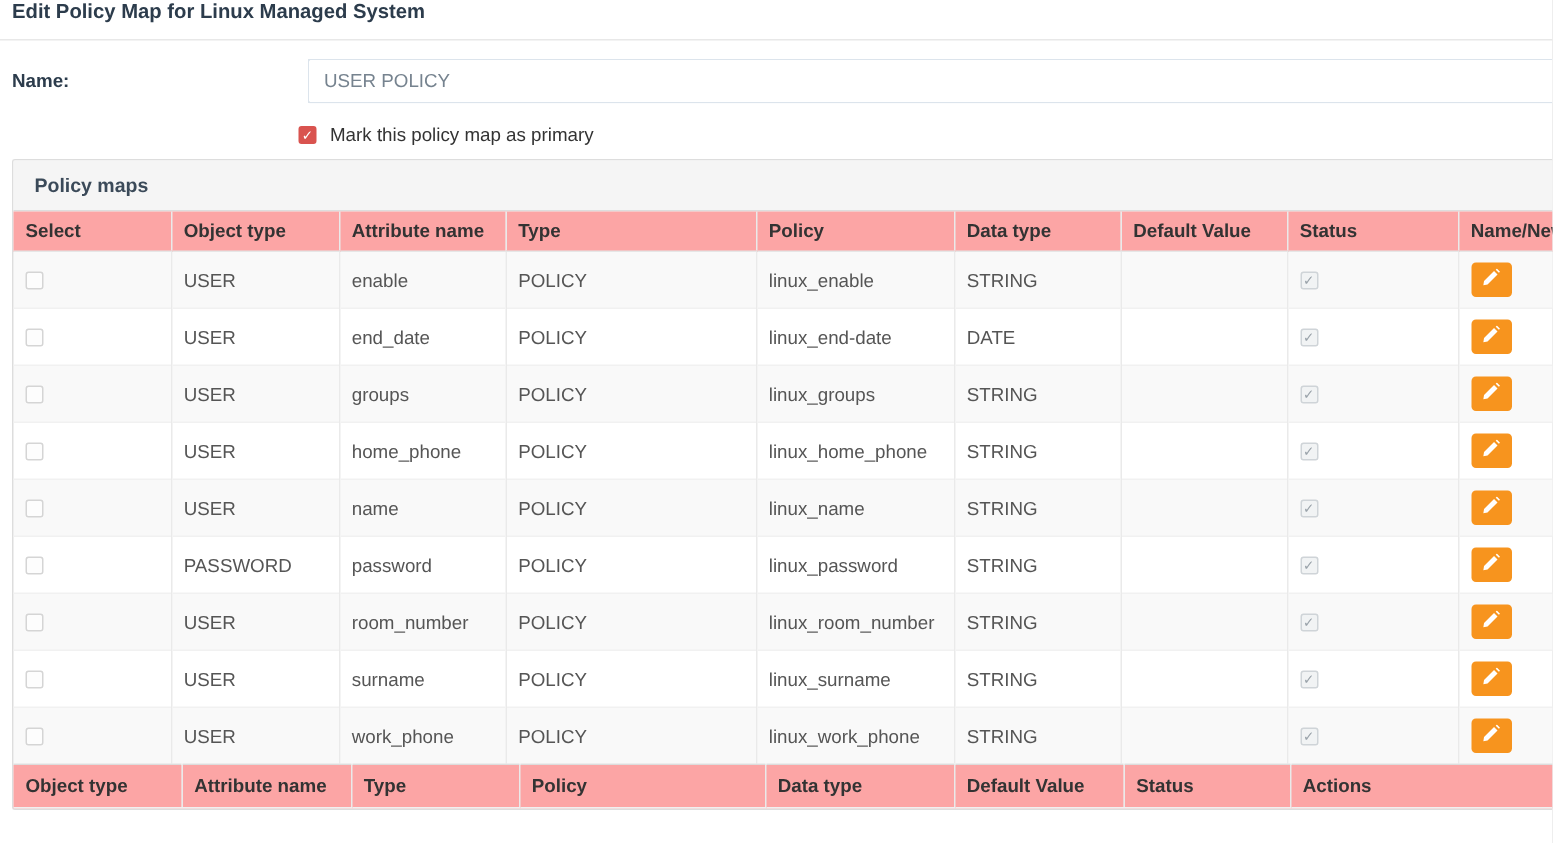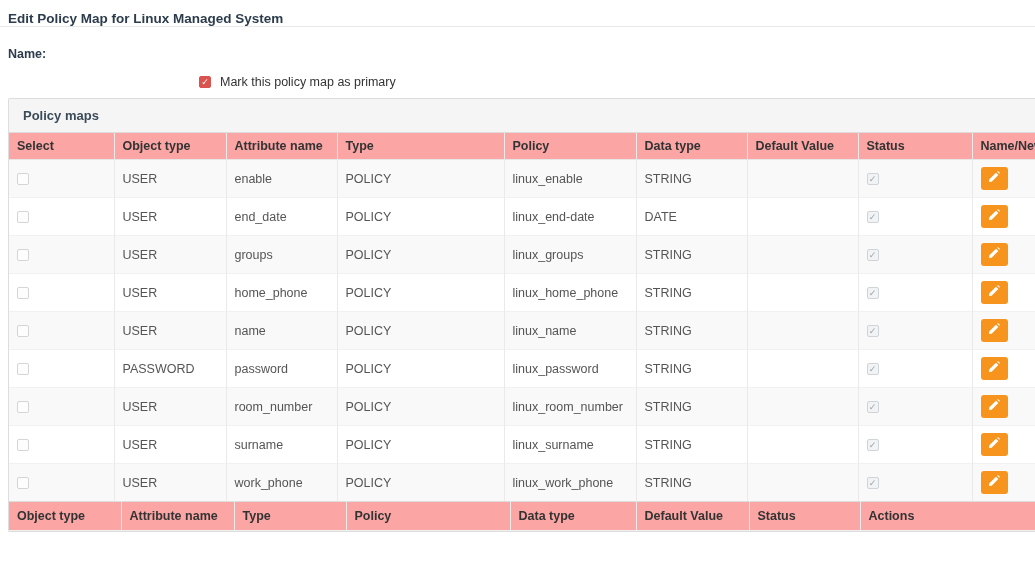--- a/index.html
+++ b/index.html
@@ -8,21 +8,21 @@
     font-family: "Liberation Sans", sans-serif;
     background: #ffffff;
     color: #555;
     font-size: 12.5px;
   }
   
   .titlebar {
     height: 27px;
     border-bottom: 1px solid #e8e8e8;
     display: flex;
-    align-items: flex-end;
+    align-items: flex-start;
     padding: 0 8px;
   }
   .titlebar h1 {
     font-size: 13.5px;
     font-weight: bold;
     color: #2c3c4c;
   }
   
   .name-row {
     display: flex;
@@ -132,20 +132,21 @@
 </style>
 </head>
 <body>
 
 <div class="titlebar">
   <h1>Edit Policy Map for Linux Managed System</h1>
 </div>
 
 <div class="name-row">
   <label>Name:</label>
+  <input type="text" value="USER POLICY" style="">
 </div>
 
 <div class="primary-row">
   <span class="cb cb-red">✓</span>
   <span class="lbl">Mark this policy map as primary</span>
 </div>
 
 <div class="panel">
   <div class="panel-heading">Policy maps</div>
 

